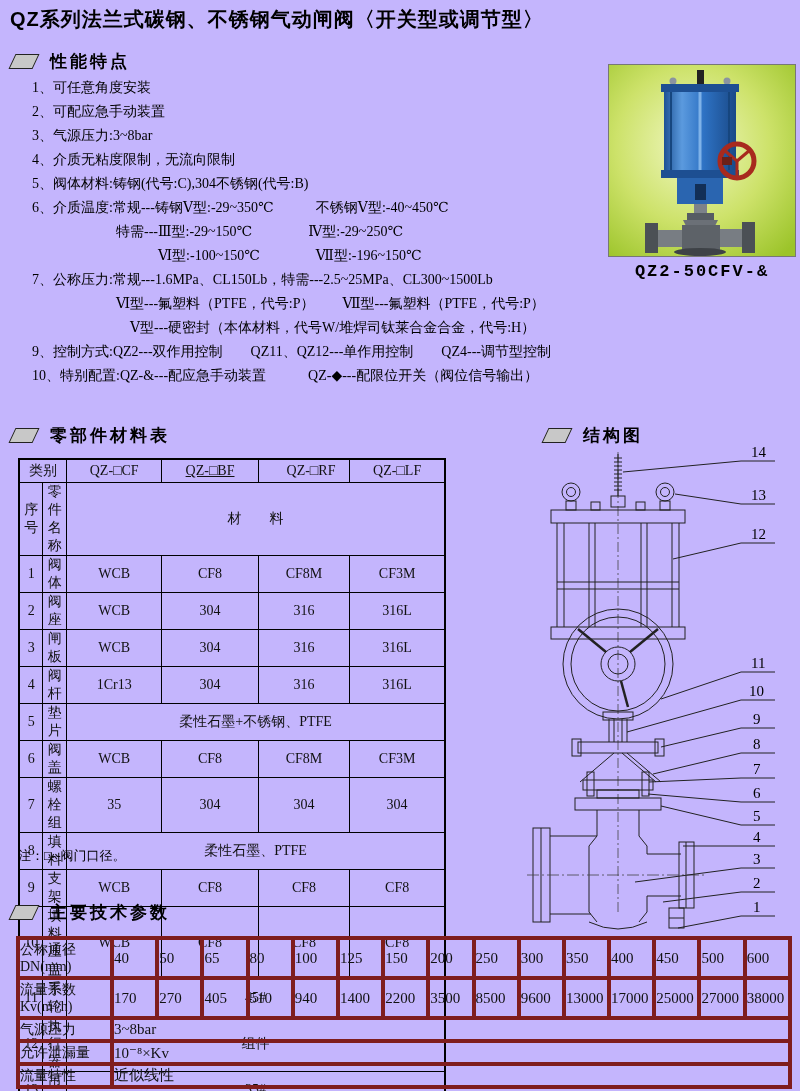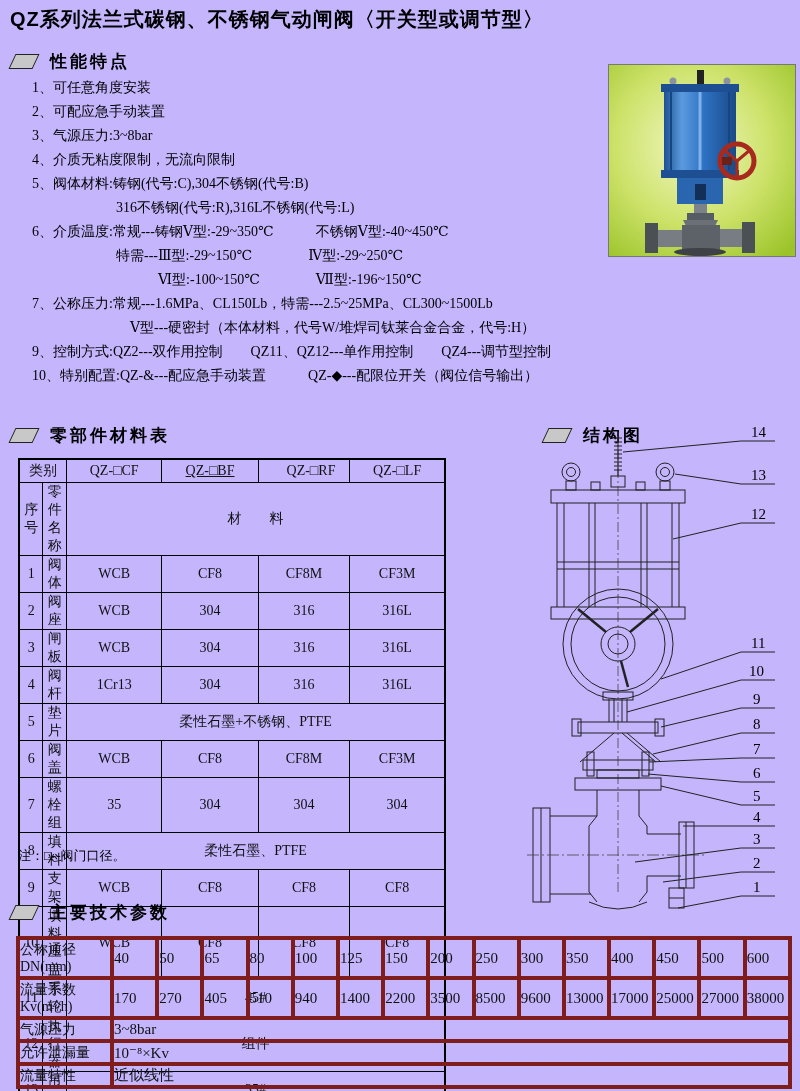--- a/index.html
+++ b/index.html
@@ -37,21 +37,21 @@
   }
 
   table { border-collapse:collapse; }
   .mat-table { position:absolute; left:18px; top:458px; width:428px; border:2px solid #000; table-layout:fixed; }
   .mat-table td { border:1px solid #000; text-align:center; font-size:14px; height:23px; padding:0; overflow:hidden; }
   .mat-table .c0 { width:38px; } .mat-table .c1 { width:88px; }
   .mat-table .c2 { width:76px; } .mat-table .c3 { width:77px;text-decoration:underline; }
   .mat-table .c4 { width:73px;padding-left:14px; } .mat-table .c5 { width:76px; }
   .mat-note { position:absolute; left:18px; top:847px; font-size:13px; color:#000; }
 
-  .diagram { position:absolute; left:523px; top:424px; width:274px; height:498px; }
+  .diagram { position:absolute; left:523px; top:444px; width:274px; height:498px; }
   .diagram svg { display:block; }
   .d-line { stroke:#222; stroke-width:1; fill:none; }
   .d-thick { stroke:#222; stroke-width:2.5; fill:none; }
   .d-num { font-size:15px; fill:#000; font-family:"Liberation Serif","DejaVu Serif",serif; }
 
   .params-table { position:absolute; left:16px; top:936px; width:776px; border:2px solid #000; table-layout:fixed; }
   .params-table td { border:4px solid #7f1d1d; text-align:left; font-size:15px; padding:0; overflow:hidden; }
   .params-table td.plabel { width:94px; font-size:14px; }
   .params-table tr.tall td { height:40px; }
   .params-table tr.short td { height:23px;margin-top:36px; }
@@ -67,25 +67,25 @@
   <div class="sec-head" style="left:12px; top:50px;text-align:center;">
     <span class="pgram"></span><span class="sec-label">性能特点</span>
   </div>
 
   <div class="features">
     <div class="fline">1、可任意角度安装</div>
     <div class="fline">2、可配应急手动装置</div>
     <div class="fline">3、气源压力:3~8bar</div>
     <div class="fline">4、介质无粘度限制，无流向限制</div>
     <div class="fline">5、阀体材料:铸钢(代号:C),304不锈钢(代号:B)</div>
-    <div class="fline">　　　　　　316不锈钢(代号:R),316L不锈钢(代号:L)</div>
     <div class="fline">6、介质温度:常规---铸钢Ⅴ型:-29~350℃　　　不锈钢Ⅴ型:-40~450℃</div>
     <div class="fline">　　　　　　特需---Ⅲ型:-29~150℃　　　　Ⅳ型:-29~250℃</div>
     <div class="fline">　　　　　　　　　Ⅵ型:-100~150℃　　　　Ⅶ型:-196~150℃</div>
     <div class="fline">7、公称压力:常规---1.6MPa、CL150Lb，特需---2.5~25MPa、CL300~1500Lb</div>
+    <div class="fline">　　　　　　Ⅵ型---氟塑料（PTFE，代号:P）　　Ⅶ型---氟塑料（PTFE，代号:P）</div>
     <div class="fline">　　　　　　　Ⅴ型---硬密封（本体材料，代号W/堆焊司钛莱合金合金，代号:H）</div>
     <div class="fline">9、控制方式:QZ2---双作用控制　　QZ11、QZ12---单作用控制　　QZ4---调节型控制</div>
     <div class="fline">10、特别配置:QZ-&amp;---配应急手动装置　　　QZ-◆---配限位开关（阀位信号输出）</div>
   </div>
 
   <div class="photo">
     <svg width="186" height="191" viewBox="0 0 186 191">
       <defs>
         <radialGradient id="bgGrad" cx="45%" cy="42%" r="75%">
           <stop offset="0%" stop-color="#f1f8c4"></stop>
@@ -126,20 +126,21 @@
       <polygon points="74,155 109,155 104,165 79,165" fill="#6b7077"></polygon>
 
       <rect x="36" y="158" width="13" height="30" fill="#4b5055"></rect>
       <rect x="49" y="165" width="24" height="17" fill="#787d83"></rect>
       <rect x="73" y="160" width="38" height="26" fill="#5d6268"></rect>
       <rect x="111" y="164" width="22" height="18" fill="#787d83"></rect>
       <rect x="133" y="157" width="13" height="31" fill="#4b5055"></rect>
       <ellipse cx="91" cy="187" rx="26" ry="4" fill="#3e4247"></ellipse>
     </svg>
   </div>
+  <div class="photo-caption">QZ2-50CFV-&amp;</div>
 
   <div class="sec-head" style="left:12px; top:424px;">
     <span class="pgram"></span><span class="sec-label">零部件材料表</span>
   </div>
 
   <div class="sec-head" style="left:545px; top:424px;">
     <span class="pgram"></span><span class="sec-label">结构图</span>
   </div>
 
   <table class="mat-table">

